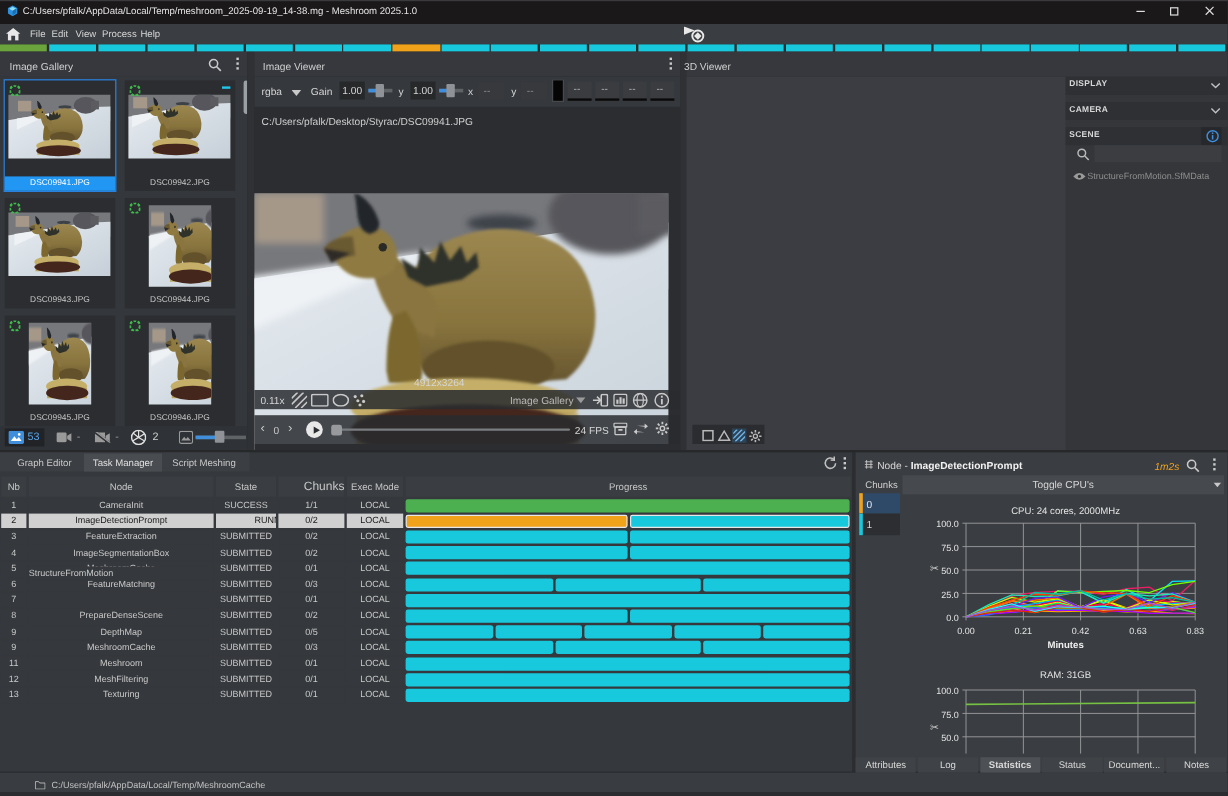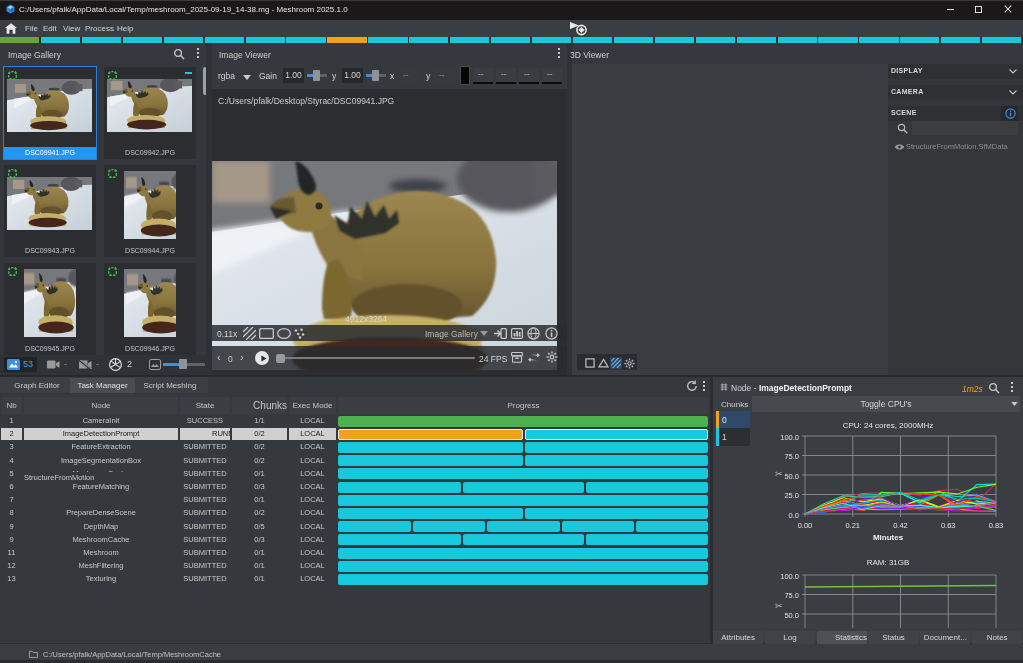--- a/index.html
+++ b/index.html
@@ -602,21 +602,21 @@
         <text x="86" y="221" fill="#e3e3e3" font-size="7.5" text-anchor="end">75.0</text>
         <text x="86" y="240.5" fill="#e3e3e3" font-size="7.5" text-anchor="end">50.0</text>
         <text x="62" y="232" fill="#c9c9c9" font-size="9">✂</text>
         <polyline points="92,210 283,208.5" fill="none" stroke="#76c043" stroke-width="1.4"></polyline>
       </svg>
     </div>
 
 <div id="btabs">
       <div class="abs" style="left:713.0px;top:631px;width:50.3px;height:13px;background:#3f4246;color:#d8d8d8;font-size:8px;text-align:center;line-height:13px;">Attributes</div>
       <div class="abs" style="left:764.8px;top:631px;width:50.3px;height:13px;background:#3f4246;color:#d8d8d8;font-size:8px;text-align:center;line-height:13px;">Log</div>
-      <div class="abs" style="left:816.6px;top:631px;width:50.3px;height:13px;background:#4d5055;color:#d8d8d8;font-size:8px;text-align:right;line-height:13px;">Statistics</div>
+      <div class="abs" style="left:816.6px;top:631px;width:50.3px;height:13px;background:#4d5055;color:#d8d8d8;font-size:8px;text-align:center;line-height:13px;font-weight:bold;">Statistics</div>
       <div class="abs" style="left:868.4px;top:631px;width:50.3px;height:13px;background:#3f4246;color:#d8d8d8;font-size:8px;text-align:center;line-height:13px;">Status</div>
       <div class="abs" style="left:920.2px;top:631px;width:50.3px;height:13px;background:#3f4246;color:#d8d8d8;font-size:8px;text-align:center;line-height:13px;">Document...</div>
       <div class="abs" style="left:972.0px;top:631px;width:50.3px;height:13px;background:#3f4246;color:#d8d8d8;font-size:8px;text-align:center;line-height:13px;">Notes</div>
     </div>
 
 <div class="abs" style="left:0;top:644px;width:1023px;height:16px;background:#393c40;"></div>
 <svg class="abs" style="left:29px;top:650px;" width="9" height="8" viewBox="0 0 10 9">
       <path d="M0.5 1.5 L3.5 1.5 L4.5 2.8 L9.5 2.8 L9.5 8.5 L0.5 8.5 Z" fill="none" stroke="#b5b5b5" stroke-width="0.9"></path>
     </svg>
 <div class="abs" style="left:43px;top:650px;color:#c2c2c2;font-size:7.5px;white-space:nowrap;">C:/Users/pfalk/AppData/Local/Temp/MeshroomCache</div>

